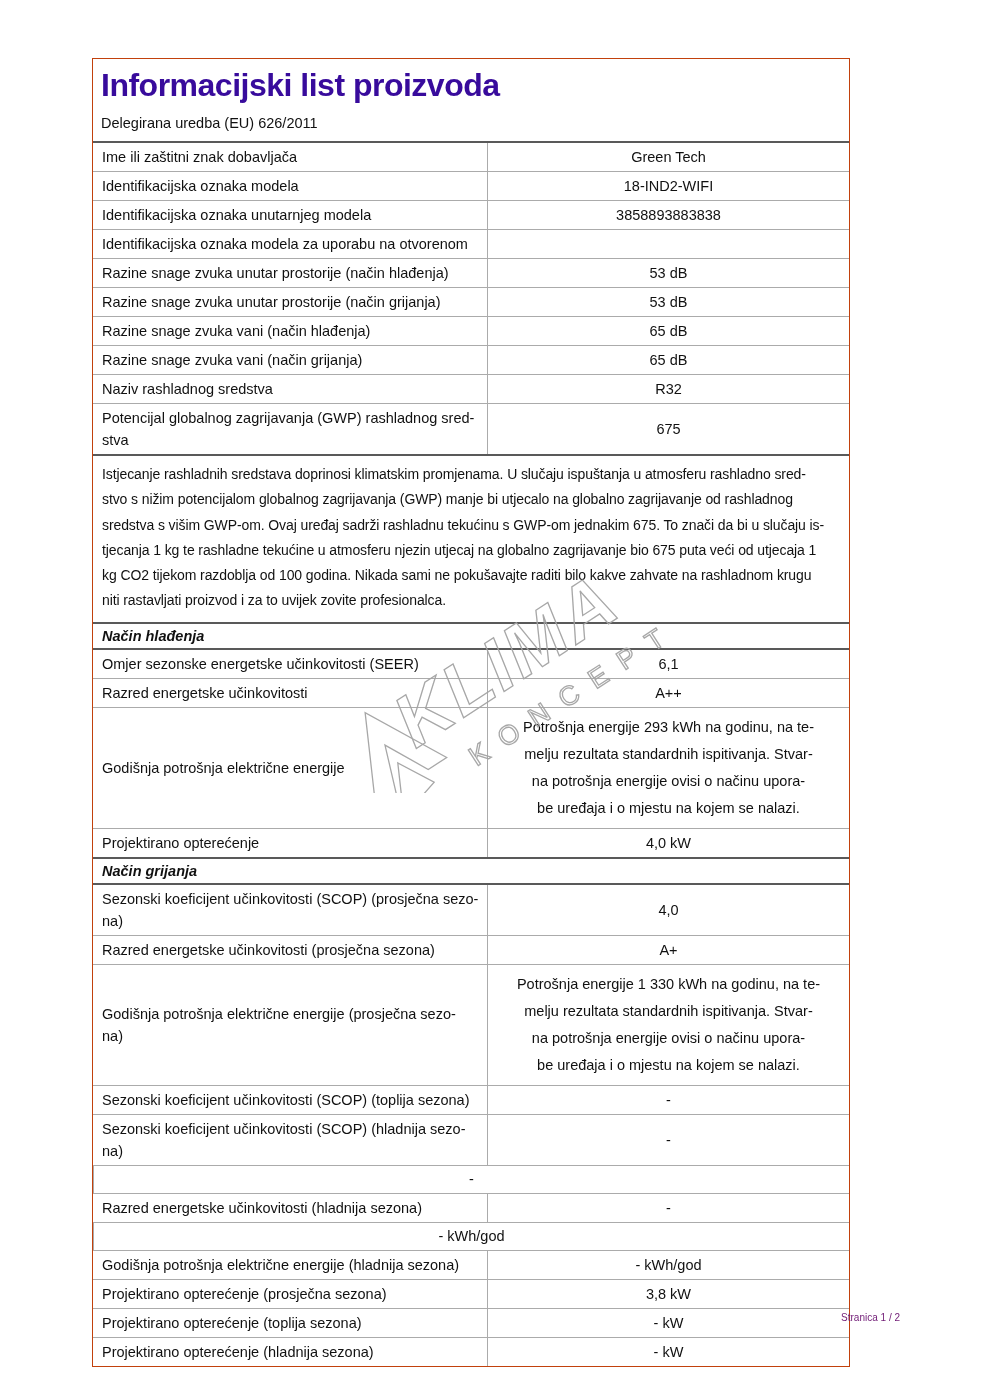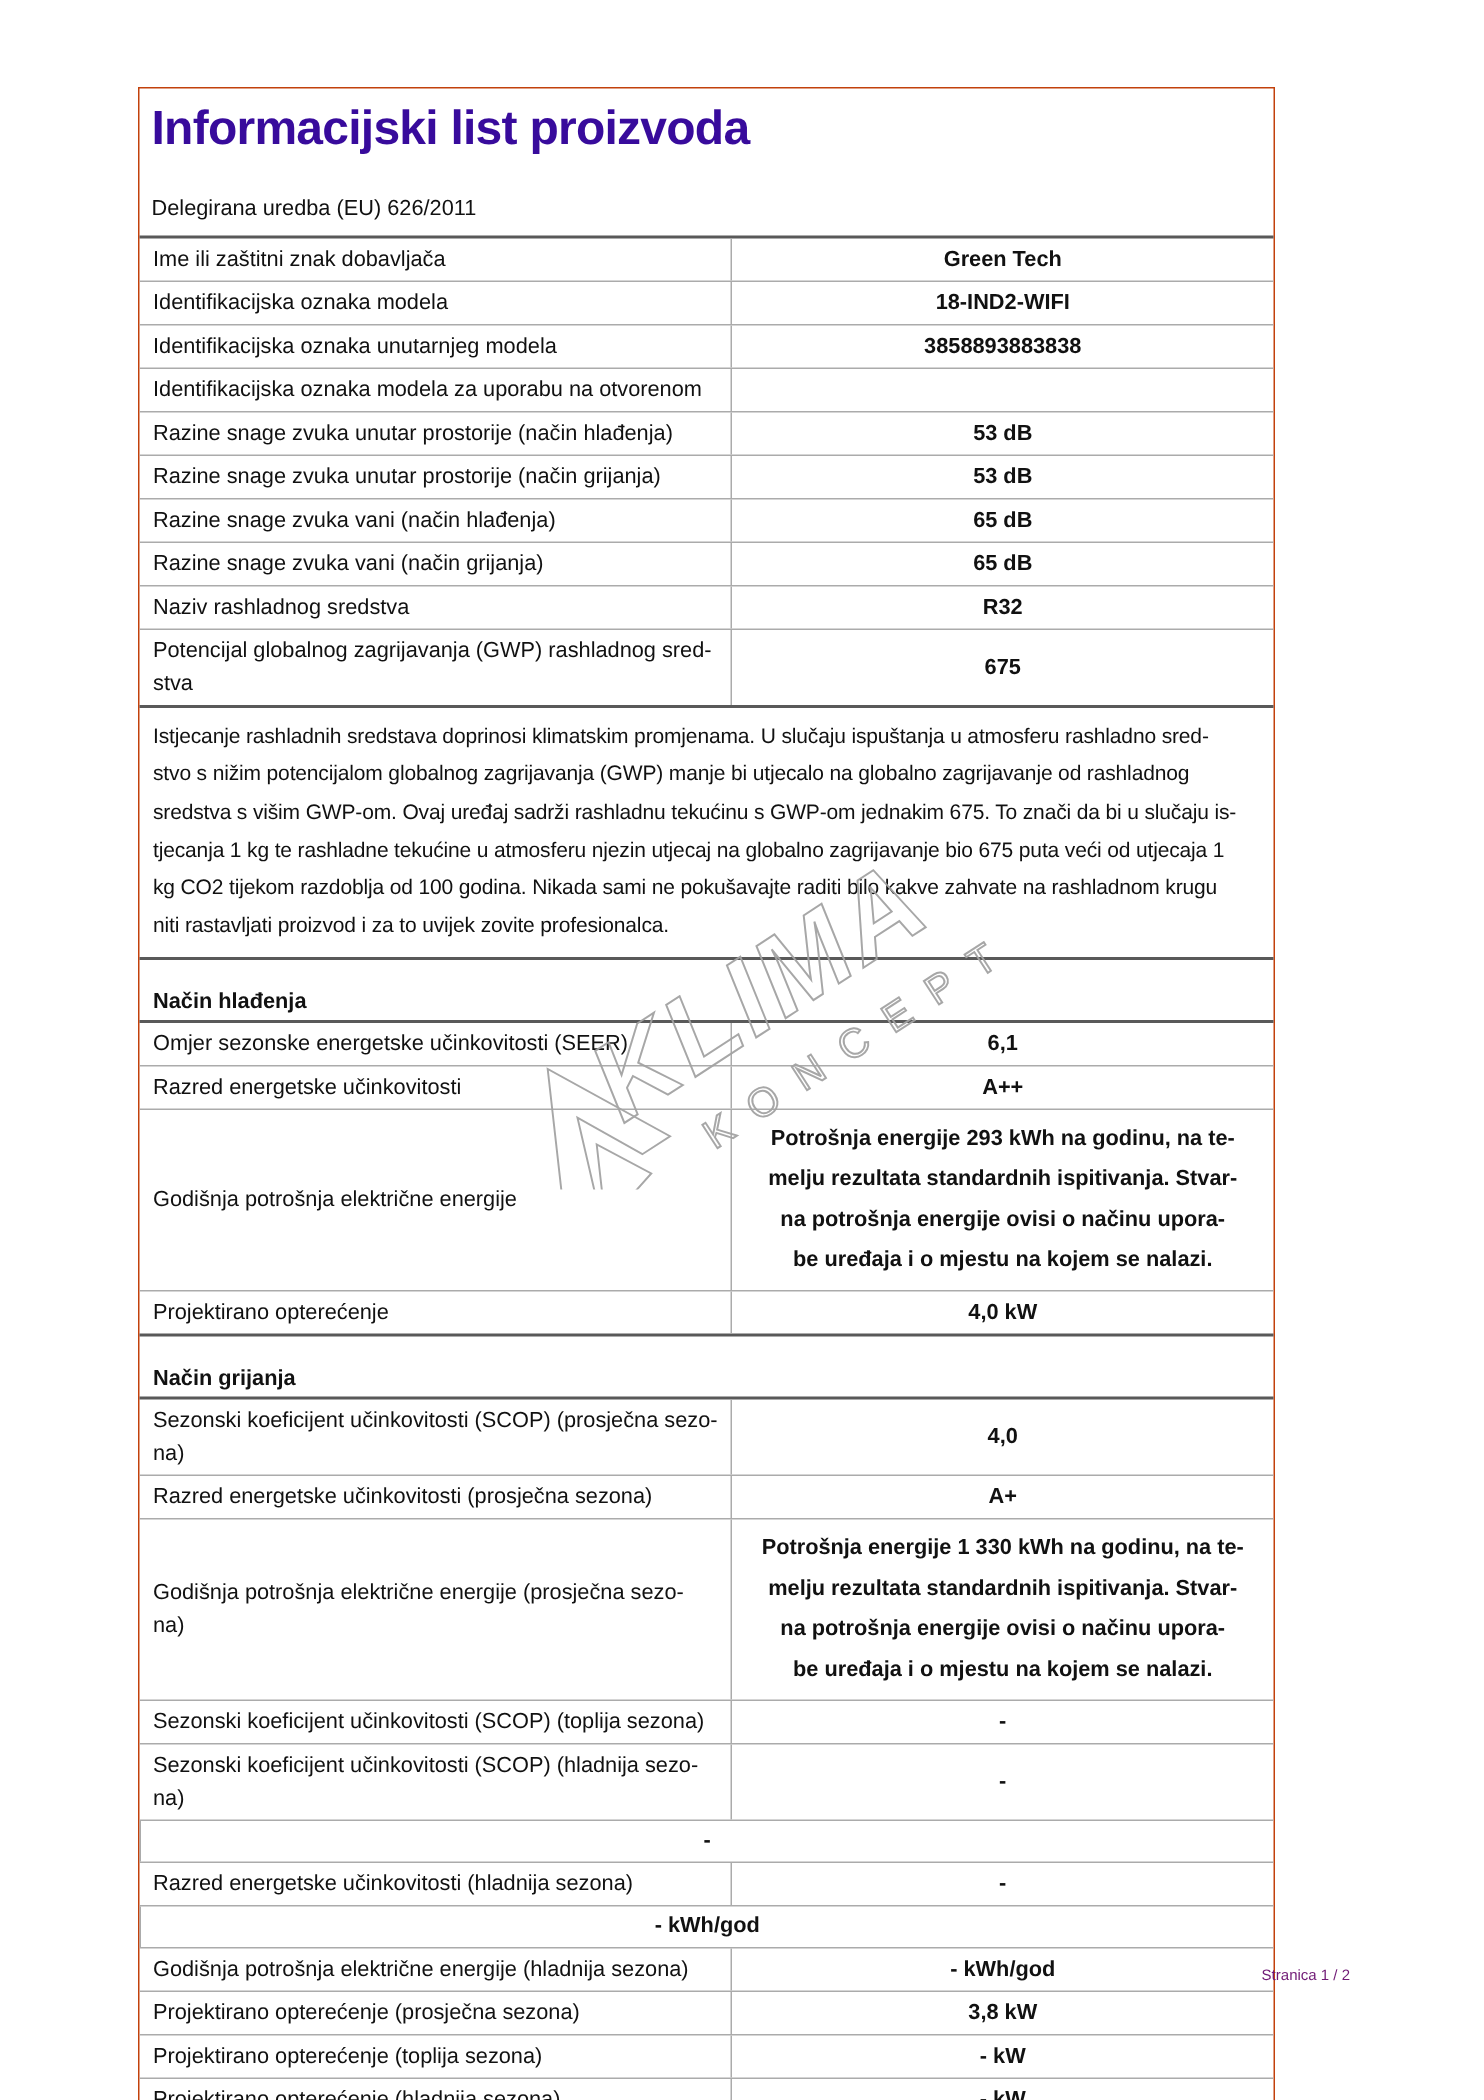--- a/index.html
+++ b/index.html
@@ -9,41 +9,41 @@
   }
   .doc-box{
     position:absolute;left:92px;top:58px;width:758px;
     border:1px solid #c2410c;background:transparent;box-sizing:border-box;
   }
   .doc-head{padding:4px 8px 0 8px;}
   .doc-title{
     font-size:32px;font-weight:bold;letter-spacing:-0.5px;
     margin:2px 0 0 0;line-height:40px;
   }
-  .doc-subtitle{font-size:14.5px;margin:26px 0 9px 0;line-height:17px;}
+  .doc-subtitle{font-size:14.5px;margin:10px 0 9px 0;line-height:17px;}
   .ptable{border-top:2px solid #595959;}
   .row{display:flex;border-top:1px solid #ababab;min-height:28px;box-sizing:border-box;}
   .ptable > div:first-child{border-top:none;}
   .darktop{border-top:2px solid #595959 !important;}
   .srow{
     border-top:2px solid #595959;font-weight:bold;font-size:14.5px;
-    padding:20px 9px 4px 9px;box-sizing:border-box;
+    padding:4px 9px 4px 9px;box-sizing:border-box;font-style:italic;
   }
   .prow{
     border-top:2px solid #595959;font-size:14px;line-height:25.3px;
     padding:6px 9px 8px 9px;white-space:pre-line;box-sizing:border-box;
     letter-spacing:-0.1px;
   }
   .cl{
     width:394px;box-sizing:border-box;padding:3px 6px 3px 9px;
     font-size:14.5px;line-height:22px;display:flex;align-items:center;
     white-space:pre-line;
   }
   .cv{
-    flex:1;border-left:1px solid #ababab;font-weight:bold;font-size:14.5px;
+    flex:1;border-left:1px solid #ababab;font-weight:normal;font-size:14.5px;
     display:flex;align-items:center;justify-content:center;text-align:center;
     white-space:pre-line;padding:2px 6px;box-sizing:border-box;line-height:22px;
   }
   .tall .cv{line-height:27px;padding:6px;}
   .doc-footer{
     position:absolute;top:1312px;right:89px;font-size:10px;color:#701a75;
   }
   .watermark{
     position:absolute;left:295px;top:528px;width:420px;height:265px;
     pointer-events:none;z-index:5;

